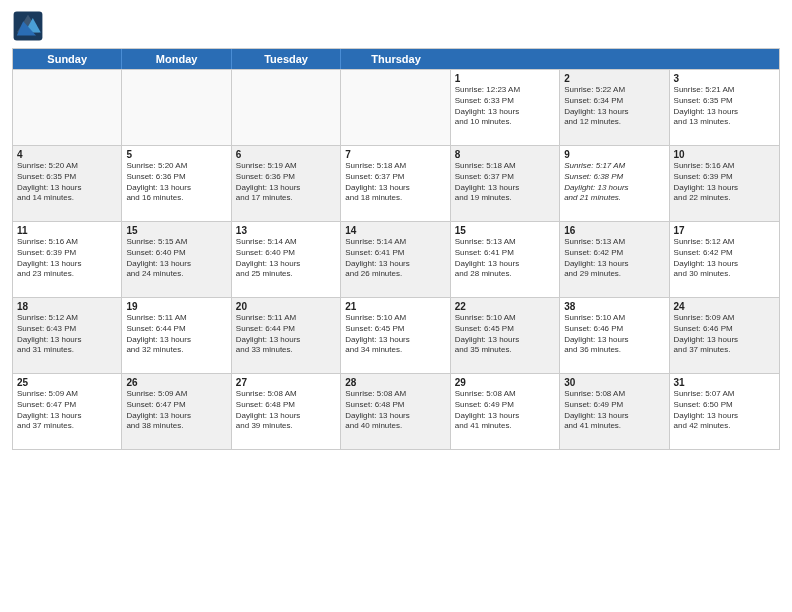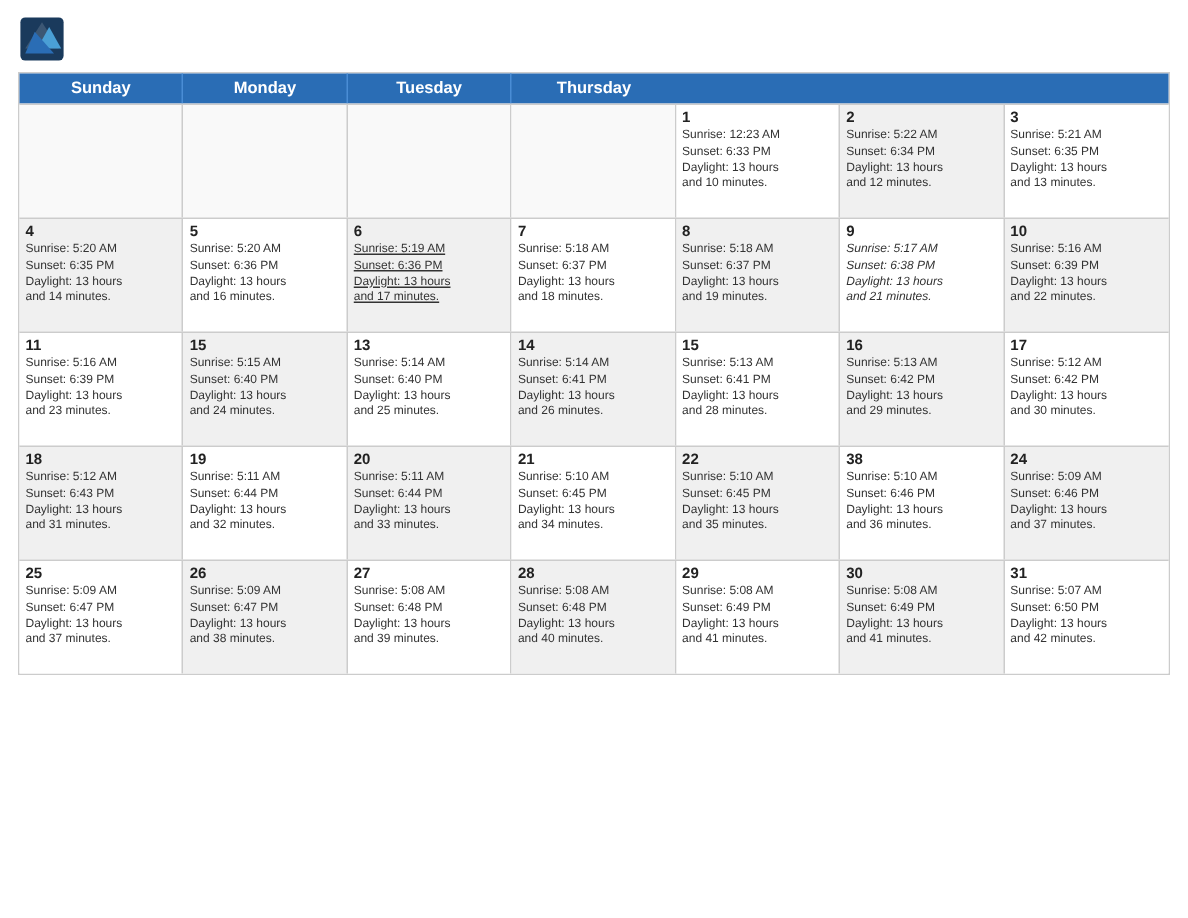--- a/index.html
+++ b/index.html
@@ -173,21 +173,21 @@
           </div>
           <div class="day-cell">
             <div class="day-num">5</div>
             <div class="day-info" style="white-space: pre-line;">Sunrise: 5:20 AM
 Sunset: 6:36 PM
 Daylight: 13 hours
 and 16 minutes.</div>
           </div>
           <div class="day-cell shaded">
             <div class="day-num">6</div>
-            <div class="day-info" style="white-space: pre-line; text-decoration: underline;">Sunrise: 5:19 AM
+            <div class="day-info" style="white-space: pre-line;">Sunrise: 5:19 AM
 Sunset: 6:36 PM
 Daylight: 13 hours
 and 17 minutes.</div>
           </div>
           <div class="day-cell">
             <div class="day-num">7</div>
             <div class="day-info" style="white-space: pre-line;">Sunrise: 5:18 AM
 Sunset: 6:37 PM
 Daylight: 13 hours
 and 18 minutes.</div>

